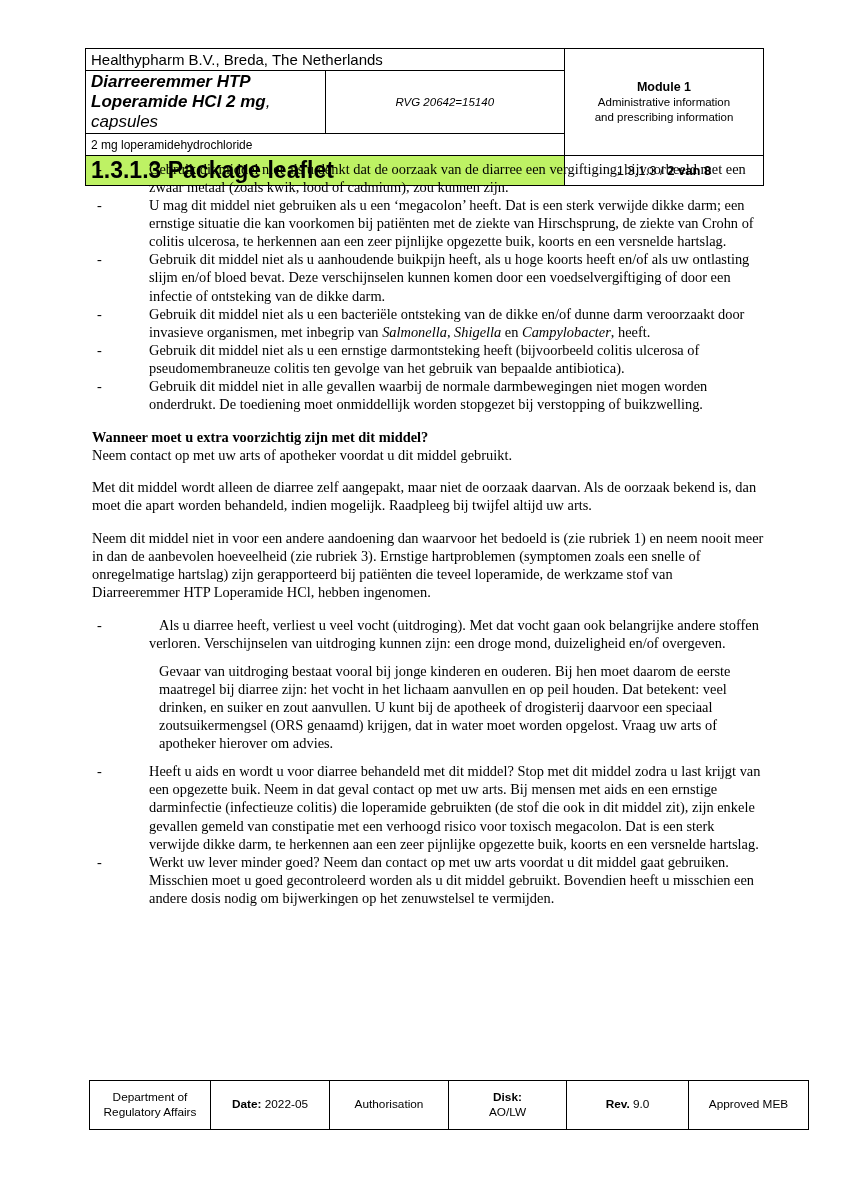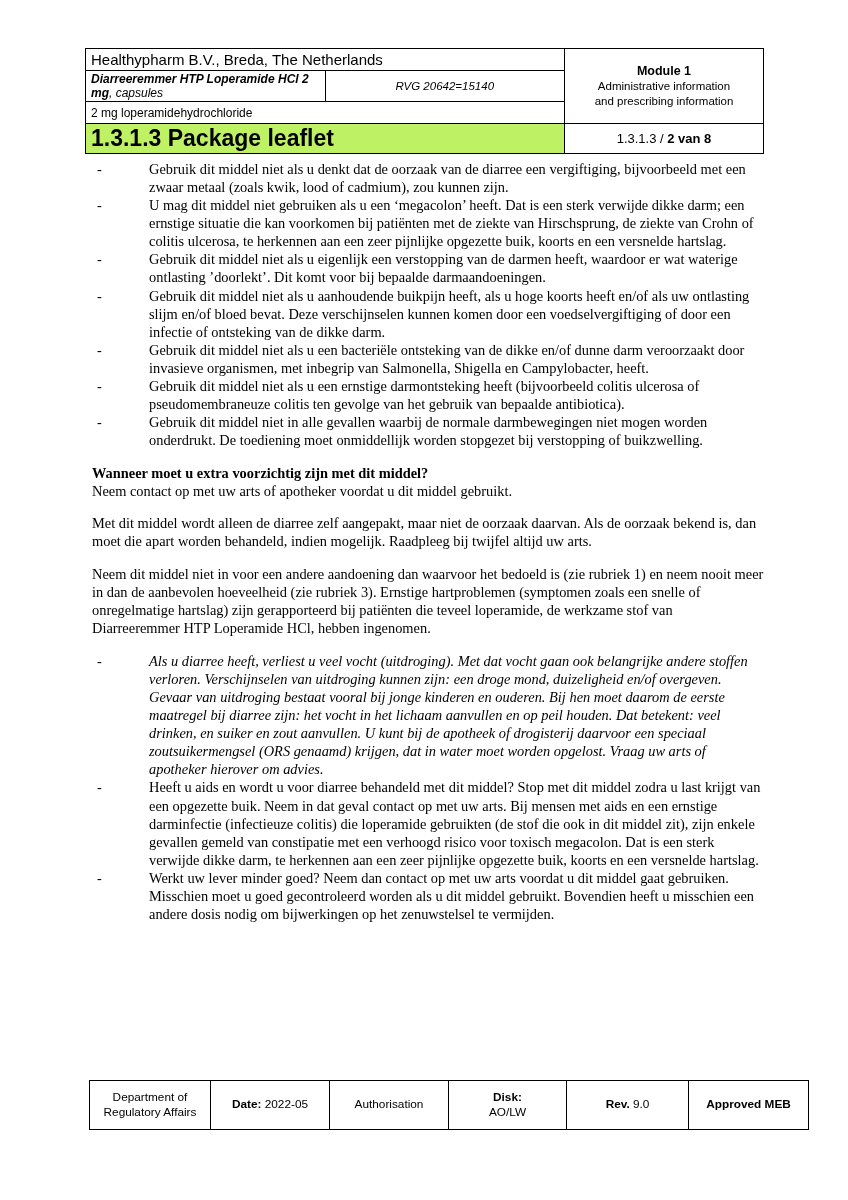--- a/index.html
+++ b/index.html
@@ -32,21 +32,21 @@
     border-collapse: collapse;
     table-layout: fixed;
   }
   table.hdr td {
     border: 1.3px solid #000;
     font-family: "Liberation Sans", "DejaVu Sans", sans-serif;
     vertical-align: middle;
     padding: 1px 5px;
   }
   .h-name     { font-size: 15px; height: 19px; }
-  .h-prod     { font-size: 12px; height: 19px; }
+  .h-prod     { font-size: 17px; height: 19px; }
   .h-prod b   { font-style: italic; font-weight: bold; }
   .h-prod i   { font-style: italic; font-weight: normal; }
   .h-rvg      { font-size: 11.5px; font-style: italic; text-align: center; width: 120px; }
   .h-sub      { font-size: 12px; height: 19px; }
   .h-leaf {
     background: #bef264;
     font-size: 23px;
     font-weight: bold;
     height: 27px;
     padding-left: 7px;
@@ -89,22 +89,22 @@
     content: "-";
     position: absolute;
     left: 5px;
     top: 0;
   }
   .para {
     margin: 0;
   }
   .spacer { height: 14.5px; }
   .bold { font-weight: bold; }
-  .ital { }
-  .sub-para { margin: 0; font-style: italic; }
+  .ital { font-style: italic; }
+  .sub-para { margin: 10px; }
 
   
   table.ftr {
     position: absolute;
     top: 1080px;
     left: 4px;
     width: 679px;
     border-collapse: collapse;
     table-layout: fixed;
     font-family: "Liberation Sans", "DejaVu Sans", sans-serif;
@@ -117,21 +117,21 @@
     line-height: 1.3;
     height: 44px;
     padding: 2px 3px;
   }
   table.ftr td b { font-weight: bold; }
   .f-dept { width: 114px; }
   .f-date { width: 112px; }
   .f-auth { width: 112px; font-weight: normal; }
   .f-disk { width: 111px; }
   .f-rev  { width: 115px; }
-  .f-meb  { width: 113px; font-weight: bold; margin-top: 48px; }
+  .f-meb  { width: 113px; font-weight: normal; margin-top: 48px; }
 </style>
 </head>
 <body>
 
 <div class="page">
 
   <table class="hdr">
     <tbody>
         <tr>
       <td class="h-name" colspan="2">Healthypharm B.V., Breda, The Netherlands</td>
@@ -153,21 +153,20 @@
       <td class="h-page"><span>1.3.1.3 / </span><b>2 van 8</b></td>
     </tr>
   </tbody>
     </table>
 
   <div class="body-wrap">
 
     <ul class="dashlist">
       <li>Gebruik dit middel niet als u denkt dat de oorzaak van de diarree een vergiftiging, bijvoorbeeld met een zwaar metaal (zoals kwik, lood of cadmium), zou kunnen zijn.</li>
       <li>U mag dit middel niet gebruiken als u een ‘megacolon’ heeft. Dat is een sterk verwijde dikke darm; een ernstige situatie die kan voorkomen bij patiënten met de ziekte van Hirschsprung, de ziekte van Crohn of colitis ulcerosa, te herkennen aan een zeer pijnlijke opgezette buik, koorts en een versnelde hartslag.</li>
-      <li>Gebruik dit middel niet als u eigenlijk een verstopping van de darmen heeft, waardoor er wat waterige ontlasting ’doorlekt’. Dit komt voor bij bepaalde darmaandoeningen.</li>
       <li>Gebruik dit middel niet als u aanhoudende buikpijn heeft, als u hoge koorts heeft en/of als uw ontlasting slijm en/of bloed bevat. Deze verschijnselen kunnen komen door een voedselvergiftiging of door een infectie of ontsteking van de dikke darm.</li>
       <li><span>Gebruik dit middel niet als u een bacteriële ontsteking van de dikke en/of dunne darm veroorzaakt door invasieve organismen, met inbegrip van </span><span class="ital">Salmonella</span><span>, </span><span class="ital">Shigella</span><span> en </span><span class="ital">Campylobacter</span><span>, heeft.</span></li>
       <li>Gebruik dit middel niet als u een ernstige darmontsteking heeft (bijvoorbeeld colitis ulcerosa of pseudomembraneuze colitis ten gevolge van het gebruik van bepaalde antibiotica).</li>
       <li>Gebruik dit middel niet in alle gevallen waarbij de normale darmbewegingen niet mogen worden onderdrukt. De toediening moet onmiddellijk worden stopgezet bij verstopping of buikzwelling.</li>
     </ul>
 
     <div class="spacer"></div>
 
     <p class="para bold">Wanneer moet u extra voorzichtig zijn met dit middel?</p>
     <p class="para">Neem contact op met uw arts of apotheker voordat u dit middel gebruikt.</p>

